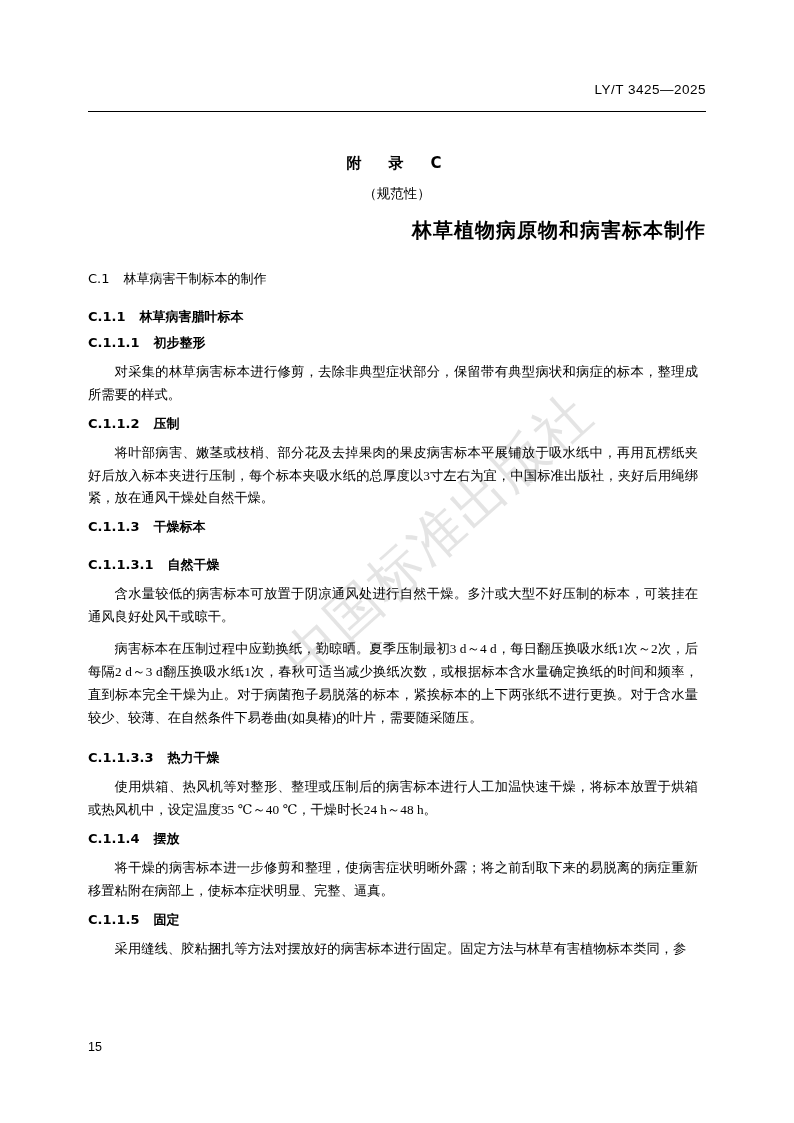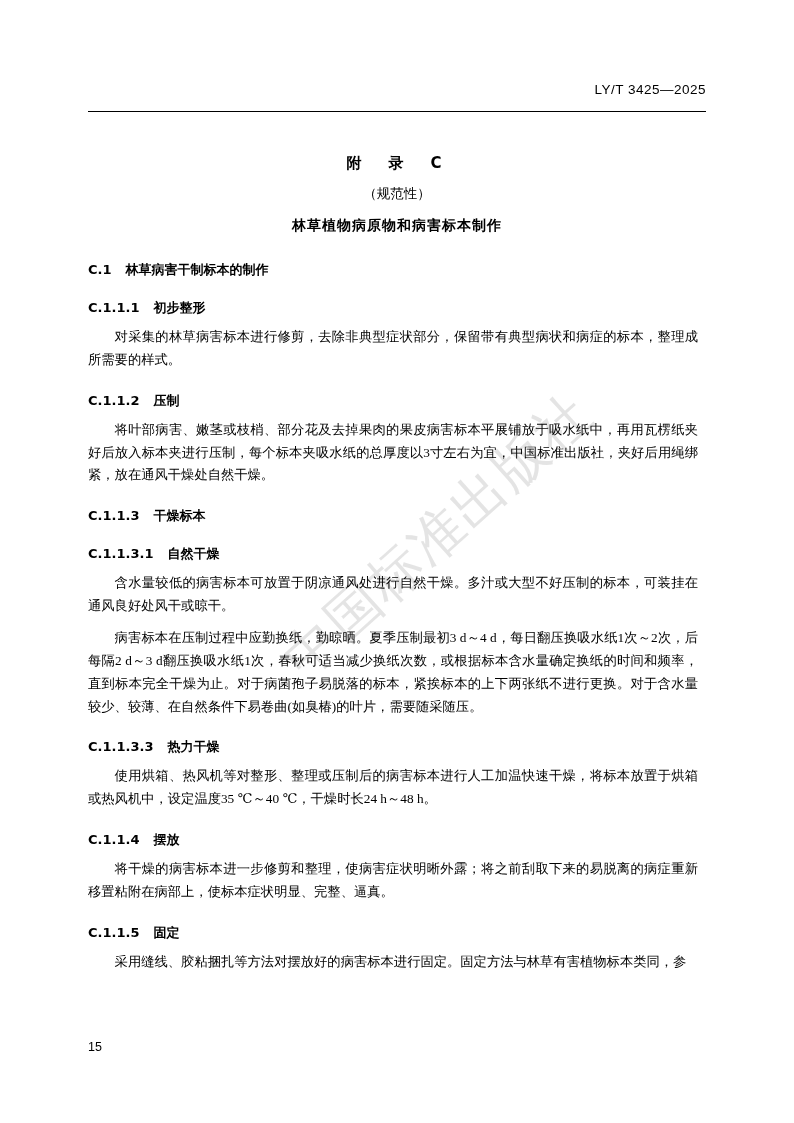--- a/index.html
+++ b/index.html
@@ -88,45 +88,45 @@
     letter-spacing: 6px;
     margin-top: 14px;
   }
   .annex-sub {
     text-align: center;
     font-family: "Liberation Serif", serif;
     font-size: 13.5px;
     margin-top: 12px;
   }
   .annex-name {
-    text-align: center;
-    font-family: "DejaVu Sans", "Liberation Sans", sans-serif;
-    font-weight: bold;
-    font-size: 14px;
+    text-align: right;
+    font-family: "DejaVu Sans", "Liberation Sans", sans-serif;
+    font-weight: bold;
+    font-size: 20px;
     letter-spacing: 1px;
     margin-top: 14px;
   }
 
   .h1 {
     font-family: "DejaVu Sans", "Liberation Sans", sans-serif;
-    font-weight: bold;
+    font-weight: normal;
     font-size: 13px;
     margin-top: 26px;
   }
   .h2 {
     font-family: "DejaVu Sans", "Liberation Sans", sans-serif;
     font-weight: bold;
     font-size: 13px;
     margin-top: 20px;
   }
   .h3 {
     font-family: "DejaVu Sans", "Liberation Sans", sans-serif;
     font-weight: bold;
     font-size: 13px;
-    margin-top: 20px;
+    margin-top: 8px;
   }
   .h4 {
     font-family: "DejaVu Sans", "Liberation Sans", sans-serif;
     font-weight: bold;
     font-size: 13px;
     margin-top: 20px;
   }
   .num-gap { display: inline-block; width: 14px; }
 
   p.para {
@@ -166,20 +166,23 @@
     <div class="body-area">
 
       <div class="annex-title">附　录　C</div>
       <div class="annex-sub">（规范性）</div>
       <div class="annex-name">林草植物病原物和病害标本制作</div>
 
       <div class="h1">
         <span>C.1</span><span class="num-gap"></span><span>林草病害干制标本的制作</span>
       </div>
 
+      <div class="h2">
+        <span>C.1.1</span><span class="num-gap"></span><span>林草病害腊叶标本</span>
+      </div>
 
       <div class="h3">
         <span>C.1.1.1</span><span class="num-gap"></span><span>初步整形</span>
       </div>
       <p class="para">对采集的林草病害标本进行修剪，去除非典型症状部分，保留带有典型病状和病症的标本，整理成所需要的样式。</p>
 
       <div class="h3">
         <span>C.1.1.2</span><span class="num-gap"></span><span>压制</span>
       </div>
       <p class="para">将叶部病害、嫩茎或枝梢、部分花及去掉果肉的果皮病害标本平展铺放于吸水纸中，再用瓦楞纸夹好后放入标本夹进行压制，每个标本夹吸水纸的总厚度以3寸左右为宜，中国标准出版社，夹好后用绳绑紧，放在通风干燥处自然干燥。</p>

